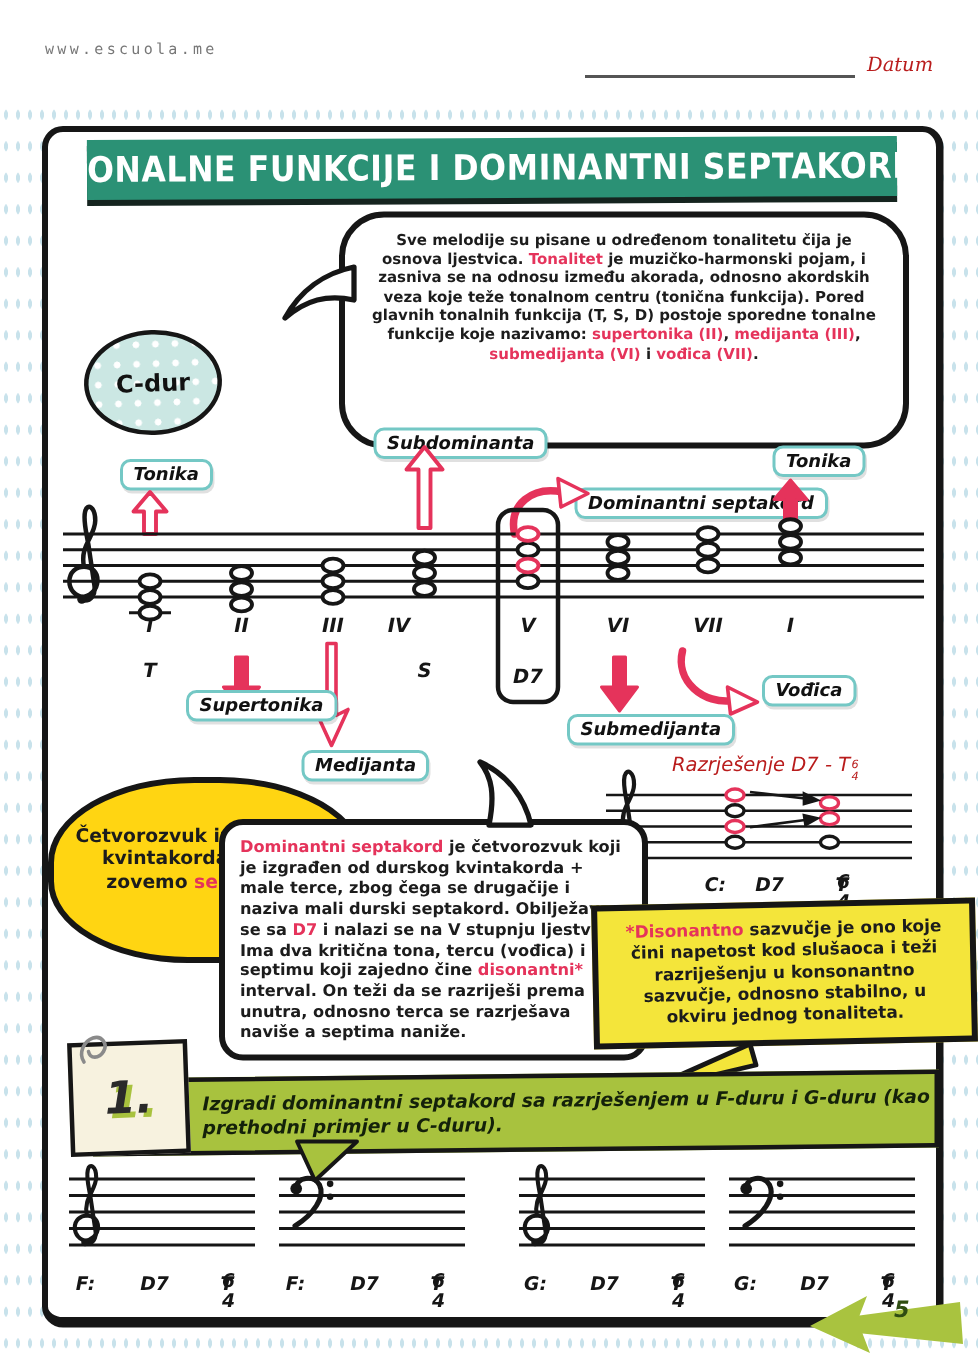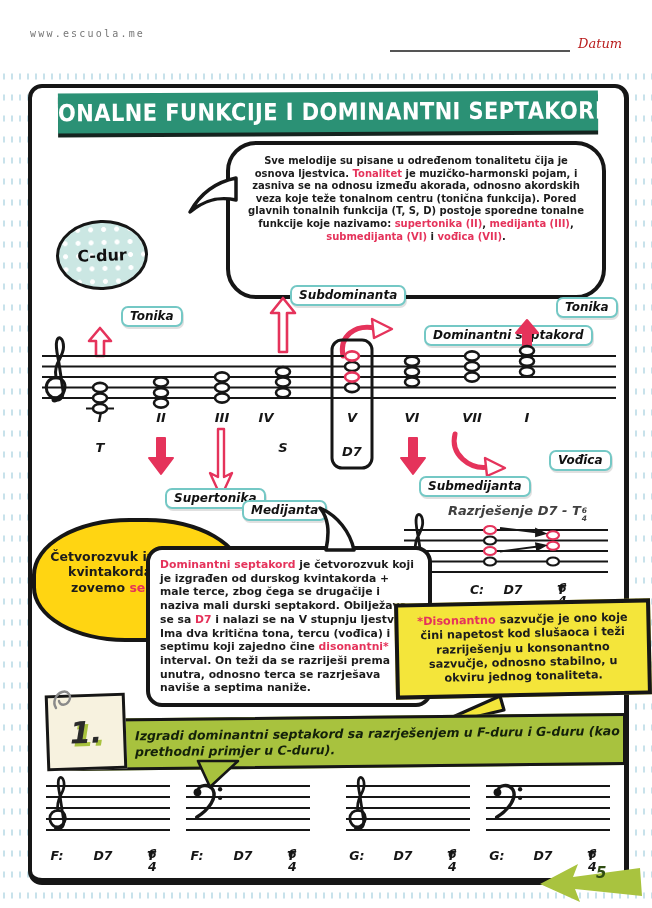--- a/index.html
+++ b/index.html
@@ -38,29 +38,29 @@
          color:#1c1c1c;text-align:center;}
   .red{color:#e5335b;}
   
   .cdur{left:56px;top:220px;width:86px;height:64px;border:3px solid #161616;border-radius:50%;
         background-color:#cbe7e3;background-image:radial-gradient(#fff 24%, transparent 26%);
         background-size:13px 13px;display:flex;align-items:center;justify-content:center;
         font-weight:bold;font-size:16px;color:#111;transform:rotate(-2deg);}
   
   .tag{position:absolute;background:#fff;border:2px solid #74c8c5;border-radius:7px;
        padding:1px 7px 2px;font-style:italic;font-weight:bold;font-size:12px;color:#111;
-       white-space:nowrap;box-shadow:1px 2px 0 rgba(0,0,0,.12);margin-left:41px;}
+       white-space:nowrap;box-shadow:1px 2px 0 rgba(0,0,0,.12);}
   
   .rn,.fn{position:absolute;width:44px;text-align:center;font-style:italic;font-weight:bold;
           font-size:13px;color:#161616;}
   
   .frac{display:inline-flex;flex-direction:column;font-size:7.5px;line-height:1;vertical-align:2px;
         font-style:normal;margin-left:1px;}
   .lblrow span{position:absolute;font-style:italic;font-weight:bold;font-size:12.5px;color:#161616;text-align:center;}
-  .reshead{font-style:italic;font-weight:bold;font-size:13px;color:#404040;}
+  .reshead{font-style:italic;font-weight:normal;font-size:13px;color:#b91c1c;}
   
   .ribbon{left:62px;top:716px;width:558px;height:46px;background:#a8c23e;border:3px solid #161616;
           transform:skewY(-.6deg);display:flex;align-items:center;}
   .ribbon p{margin:0 0 0 70px;font-style:italic;font-weight:bold;font-size:12.5px;line-height:1.3;color:#14210a;}
   .note1{left:46px;top:694px;width:74px;height:70px;background:#f7f2df;border:3px solid #161616;
          transform:rotate(-2deg);display:flex;align-items:center;justify-content:center;}
   .note1 span{font-size:30px;font-weight:bold;color:#2a2a2a;text-shadow:3px 3px 0 #a8c23e;font-style:italic;}
   .pagenum{left:596px;top:864px;font-style:italic;font-weight:bold;font-size:15px;color:#2f4d12;z-index:5;}
   svg{overflow:visible;display:block;}
 </style>
@@ -178,21 +178,21 @@
   <path d="M9,2 L15,2 L15,50 L23,46 L12,70 L1,46 L9,50 Z" fill="#fff" stroke="#e5335b" stroke-width="2.4" stroke-linejoin="round"></path>
 </svg>
 <svg class="abs" style="left:398px;top:436px;" width="30" height="40">
   <path d="M11,2 L19,2 L19,22 L27,22 L15,38 L3,22 L11,22 Z" fill="#e5335b" stroke="#e5335b" stroke-width="2" stroke-linejoin="round"></path>
 </svg>
 <svg class="abs" style="left:447px;top:430px;" width="62" height="46">
   <path d="M8,4 C3,24 22,40 42,37" fill="none" stroke="#e5335b" stroke-width="5" stroke-linecap="round"></path>
   <polygon points="38,28 58,38 40,46" fill="#fff" stroke="#e5335b" stroke-width="2.4" stroke-linejoin="round"></polygon>
 </svg>
 
-<div class="tag" style="left:124px;top:488px;">Supertonika</div>
+<div class="tag" style="left:124px;top:460px;">Supertonika</div>
 <div class="tag" style="left:201px;top:500px;">Medijanta</div>
 <div class="tag" style="left:378px;top:476px;">Submedijanta</div>
 
 <div class="abs reshead" style="left:448px;top:503px;">
   <span>Razrješenje D7 - T</span><span class="frac">
       <i>6</i>
       <i>4</i>
     </span>
 </div>
 <svg class="abs" style="left:398px;top:514px;" width="218" height="76">

